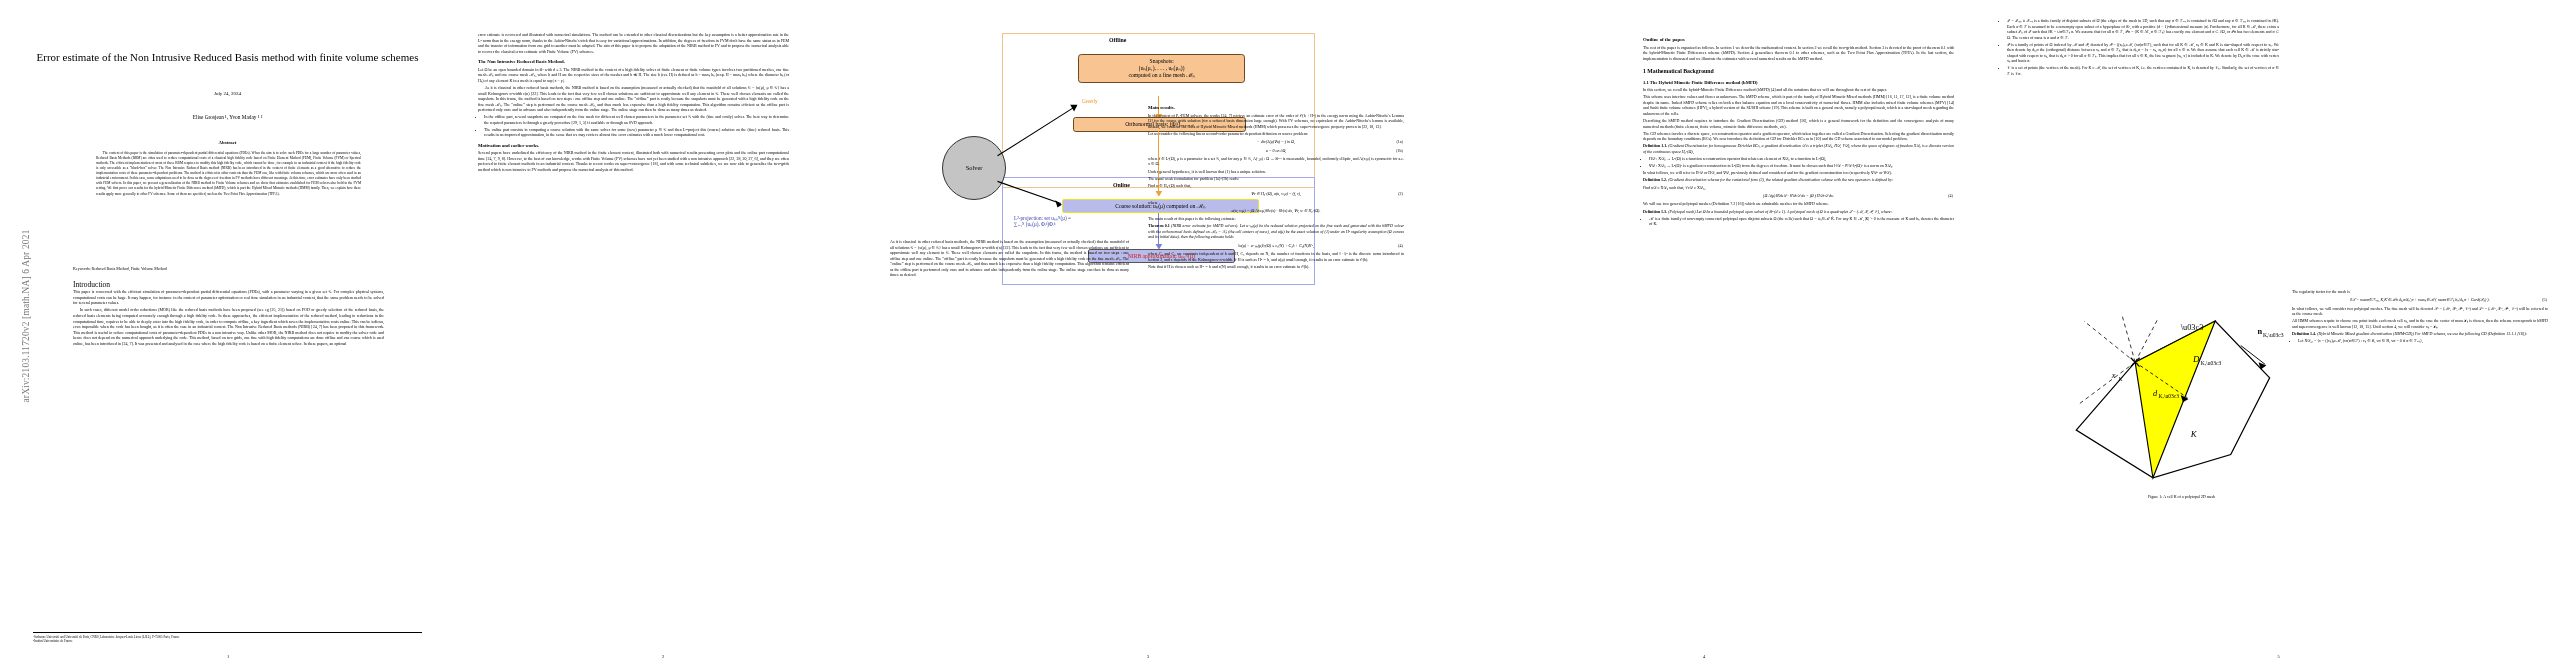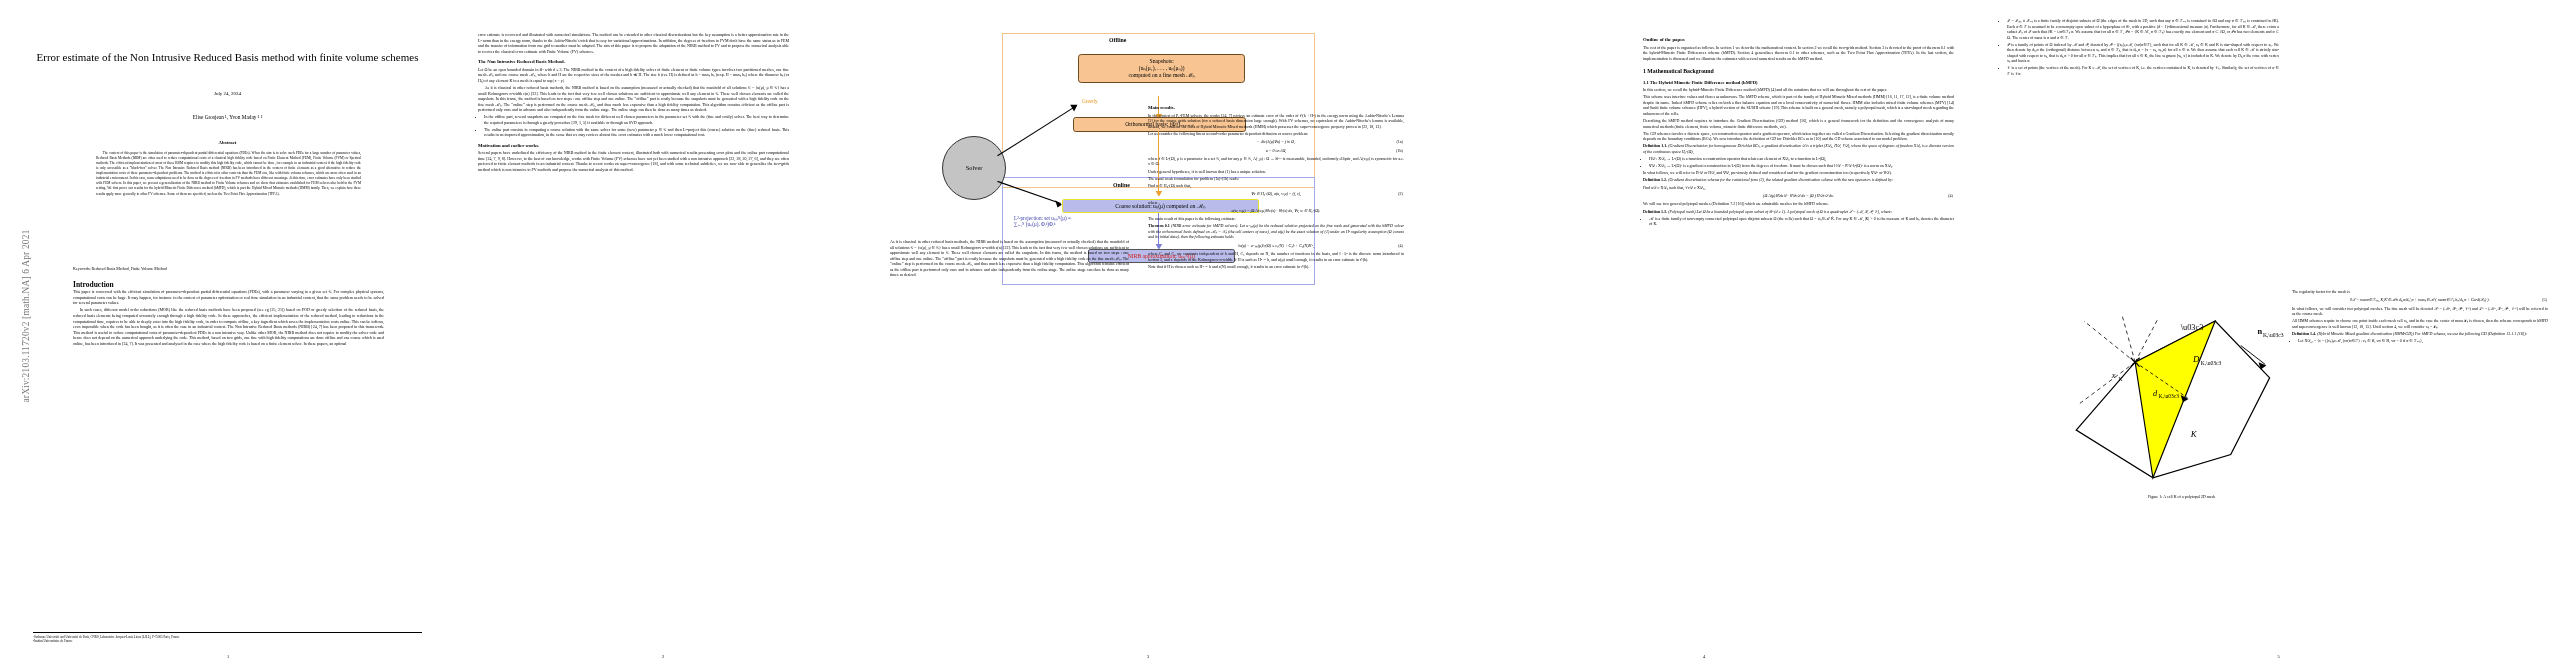--- a/index.html
+++ b/index.html
@@ -20,21 +20,21 @@
     font-family:"Liberation Serif",serif;font-size:9.4px;color:#777;letter-spacing:0.2px;
     white-space:nowrap;text-align:center;}
 
   .title{position:absolute;left:33px;top:49px;width:389px;text-align:center;
     font-size:11px;line-height:1.5;font-family:"Liberation Serif",serif;}
   .date{position:absolute;left:33px;top:91px;width:389px;text-align:center;font-size:5px;}
   .authors{position:absolute;left:33px;top:114px;width:389px;text-align:center;font-size:5.3px;}
   .abs-h{position:absolute;left:33px;top:140px;width:389px;text-align:center;font-size:4.8px;font-weight:bold;}
   .abstract{position:absolute;left:96px;top:151px;width:265px;font-size:3.5px;line-height:1.45;text-align:justify;}
   .keywords{position:absolute;left:73px;top:266px;width:311px;font-size:4px;}
-  .h1{font-size:7.5px;font-weight:bold;margin:0 0 0 0;line-height:1.1;}
+  .h1{font-size:7.5px;font-weight:normal;margin:0 0 0 0;line-height:1.1;}
   .h2{font-size:5.8px;font-weight:bold;margin:6.7px 0 2.8px 0;line-height:1.15;}
   .h3{font-size:4.8px;font-weight:bold;margin:5px 0 2.2px 0;line-height:1.15;}
   .h3i{font-size:4.6px;font-weight:bold;margin:5px 0 2.2px 0;line-height:1.15;}
   p{margin:0 0 1.7px 0;text-indent:6.7px;}
   p.noind{text-indent:0;}
   .eq{text-align:center;font-style:italic;margin:2.8px 0;text-indent:0;position:relative;}
   .eqn{position:absolute;right:1.1px;font-style:normal;}
   ul{margin:1.7px 0 1.7px 0;padding-left:6.1px;}
   li{margin-bottom:1.4px;text-align:justify;}
   .foot{position:absolute;left:33px;bottom:23px;width:389px;border-top:0.4px solid #000;padding-top:1.7px;font-size:3.1px;line-height:1.5;}

